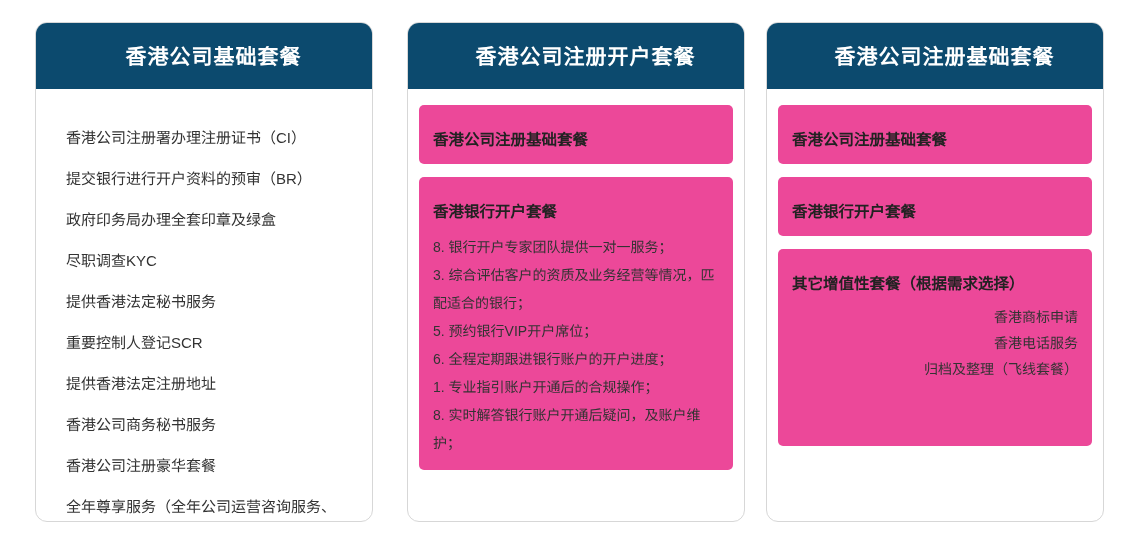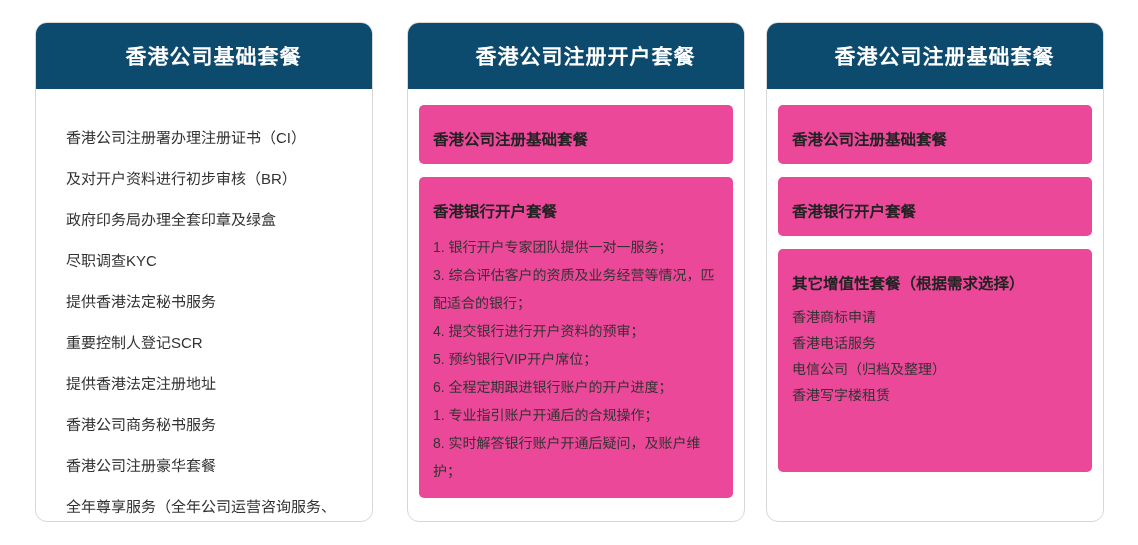--- a/index.html
+++ b/index.html
@@ -102,20 +102,21 @@
     font-size: 14px;
     line-height: 28px;
     margin: 0;
     padding: 0;
   }
 
   .addon-list {
     list-style: none;
     margin: 9px 0 0 0;
     padding: 0;
+    text-align: right;
   }
   .addon-list li {
     color: #333333;
     font-size: 14px;
     line-height: 26px;
     margin: 0;
     padding: 0;
   }
 
   .panel-tall { padding-bottom: 64px; }
@@ -125,21 +126,21 @@
 
 <div class="pricing-board">
 
   <section class="card card-basic">
     <div class="card-header">
       <h2 class="card-header-title">香港公司基础套餐</h2>
     </div>
     <div class="card-body">
       <ul class="plain-list">
         <li>香港公司注册署办理注册证书（CI）</li>
-        <li>及对开户资料进行初步审核（BR）</li>
+        <li>提交银行进行开户资料的预审（BR）</li>
         <li>政府印务局办理全套印章及绿盒</li>
         <li>尽职调查KYC</li>
         <li>提供香港法定秘书服务</li>
         <li>重要控制人登记SCR</li>
         <li>提供香港法定注册地址</li>
         <li>香港公司商务秘书服务</li>
         <li>香港公司注册豪华套餐</li>
         <li>全年尊享服务（全年公司运营咨询服务、会计审计咨询服务）</li>
         <li>特色增值服务</li>
       </ul>
@@ -153,23 +154,22 @@
     <div class="card-body">
       <div class="panels">
 
         <div class="panel">
           <p class="panel-title">香港公司注册基础套餐</p>
         </div>
 
         <div class="panel">
           <p class="panel-title">香港银行开户套餐</p>
           <ul class="numbered-list">
-            <li>1. 银行开户专家团队提供一对一服务；</li>
+            <li>8. 银行开户专家团队提供一对一服务；</li>
             <li>3. 综合评估客户的资质及业务经营等情况，匹配适合的银行；</li>
-            <li>4. 提交银行进行开户资料的预审；</li>
             <li>5. 预约银行VIP开户席位；</li>
             <li>6. 全程定期跟进银行账户的开户进度；</li>
             <li>1. 专业指引账户开通后的合规操作；</li>
             <li>8. 实时解答银行账户开通后疑问，及账户维护；</li>
           </ul>
         </div>
 
       </div>
     </div>
   </section>
@@ -187,22 +187,21 @@
 
         <div class="panel">
           <p class="panel-title">香港银行开户套餐</p>
         </div>
 
         <div class="panel panel-tall">
           <p class="panel-title">其它增值性套餐（根据需求选择）</p>
           <ul class="addon-list">
             <li>香港商标申请</li>
             <li>香港电话服务</li>
-            <li>电信公司（归档及整理）</li>
-            <li>香港写字楼租赁</li>
+            <li>归档及整理（飞线套餐）</li>
           </ul>
         </div>
 
       </div>
     </div>
   </section>
 
 </div>
 
 </body></html>

